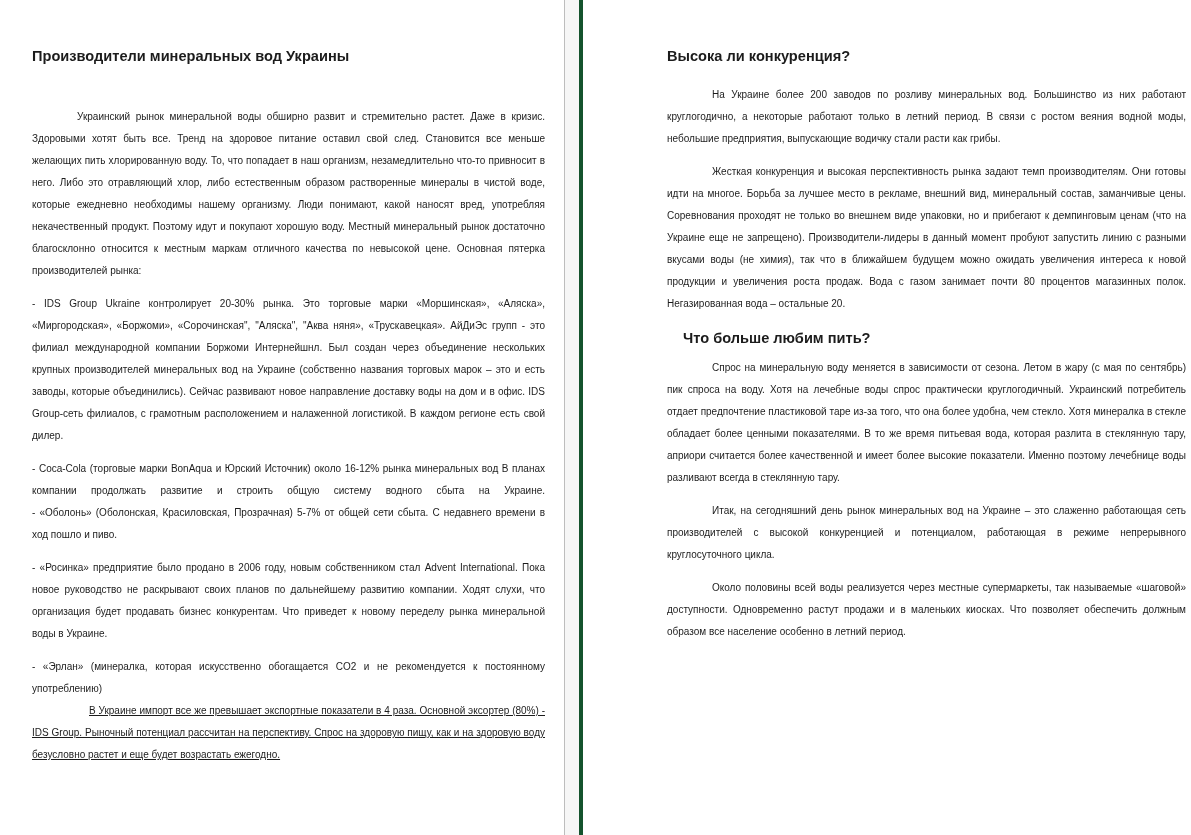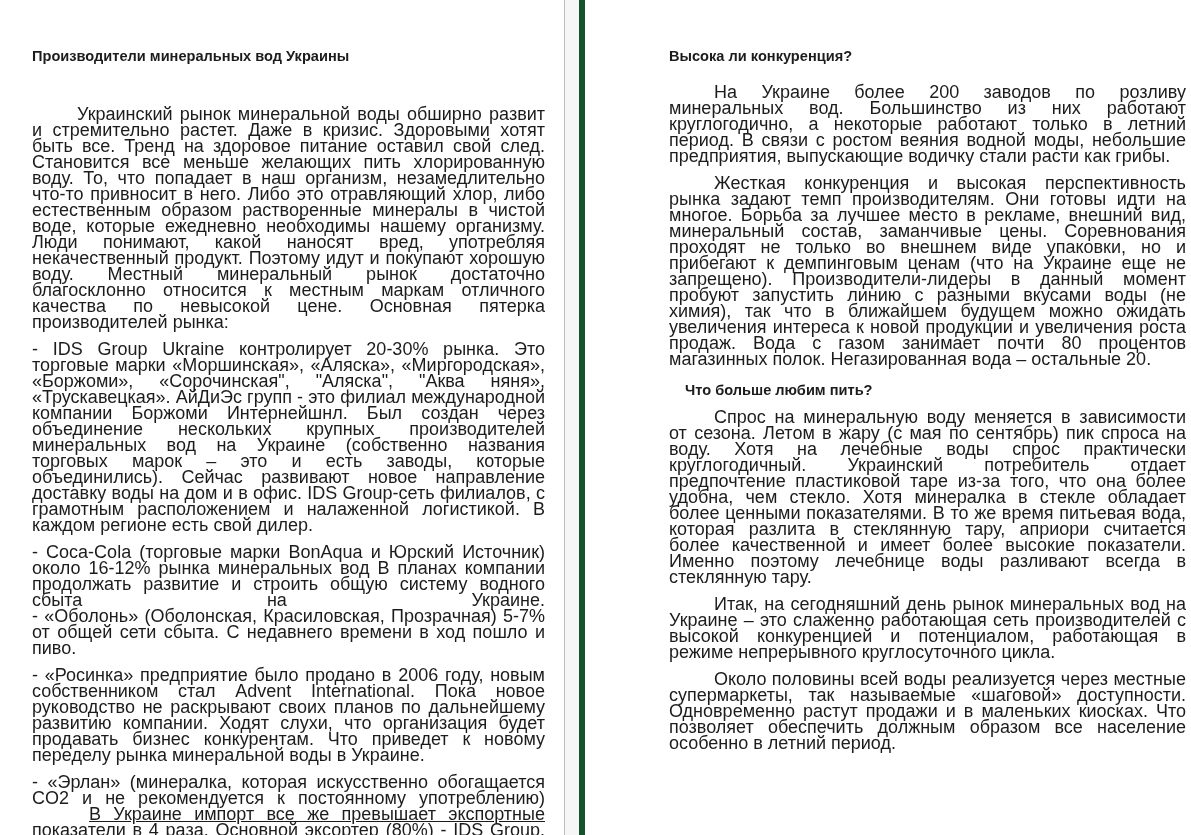--- a/index.html
+++ b/index.html
@@ -30,35 +30,35 @@
     border-right: 1px solid #bdbdbd;
     padding: 46px 19px 0 32px;
   }
   .page-gap {
     width: 14px;
     height: 835px;
     background: #f6f6f6;
   }
   .page-right {
     flex: 1;
-    border-left: 6px solid #14532d;
+    border-left: 4px solid #14532d;
     padding: 46px 5px 0 84px;
   }
   .ptitle {
     font-weight: bold;
     font-size: 14.6px;
     line-height: 20px;
     margin: 0;
   }
   .title-left { margin-bottom: 40px; }
   .h1 { margin-bottom: 18px; }
   .h2 { margin: 13px 0 9px 16px; }
   .para {
-    font-size: 18px;
-    line-height: 16px;
+    font-size: 10px;
+    line-height: 22px;
     text-align: justify;
     margin: 0 0 11px 0;
   }
   .indent { text-indent: 45px; }
   .justify-all { text-align-last: justify; }
   .tight { margin-bottom: 0; }
   .cont { text-indent: 57px; text-decoration: underline; }
 </style>
 </head>
 <body>

